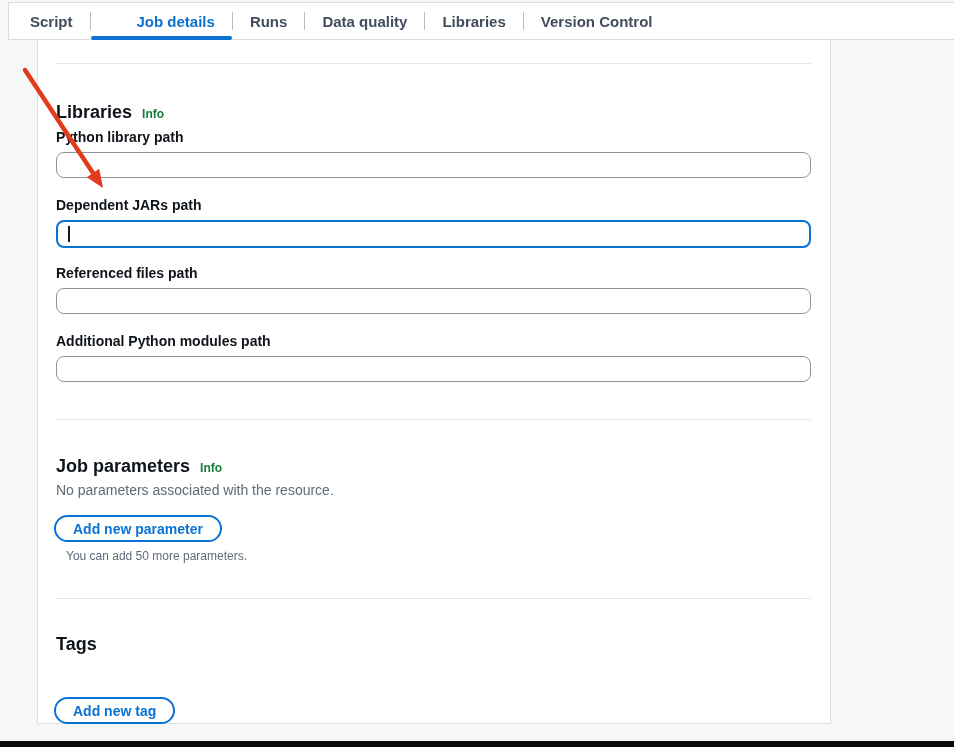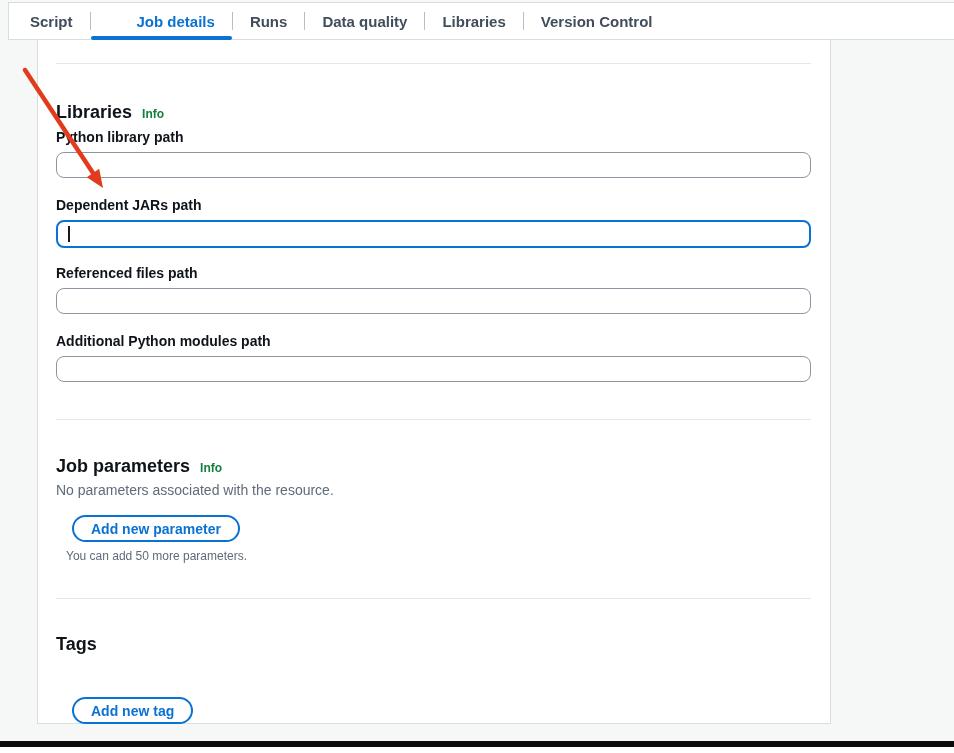--- a/index.html
+++ b/index.html
@@ -72,21 +72,21 @@
   .caret {
     position:absolute; left:30px; top:186px; width:2px; height:16px;
     background:#16191f;
   }
   .empty-text {
     position:absolute; left:18px; font-size:14px; color:#5f6b7a; line-height:15px;
   }
   .et-params { top:443px; }
   .et-tags { top:622px; }
   .pill-button {
-    position:absolute; left:34px; height:27px;
+    position:absolute; left:16px; height:27px;
     border:2px solid #0972d3; border-radius:16px; background:#ffffff;
     color:#0972d3; font-size:14px; font-weight:700;
     padding:8px 17px; display:inline-flex; align-items:center;
     font-family:"Liberation Sans", sans-serif; cursor:pointer;
   }
   .btn-param { top:475px; }
   .btn-tag { top:657px; }
   .note-text { position:absolute; left:28px; top:509px; font-size:12px; color:#5f6b7a; }
   .annotation-arrow {
     position:absolute; left:15px; top:62px; width:100px; height:135px;

